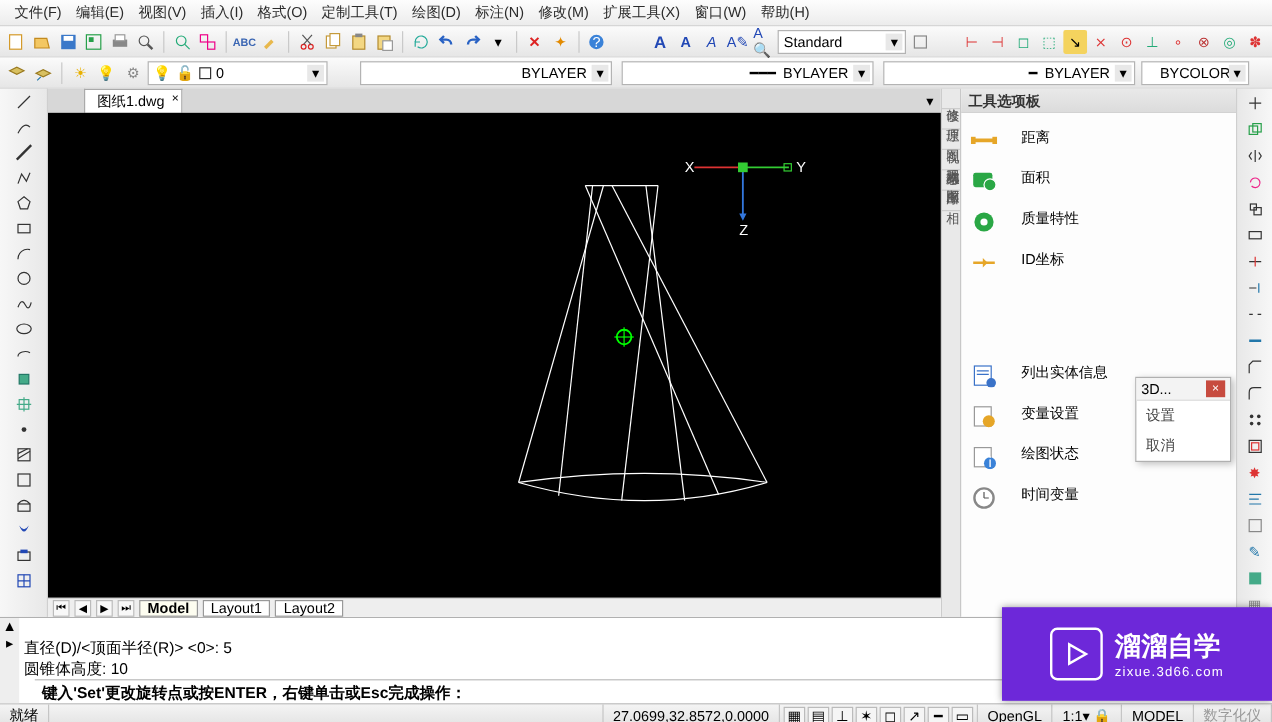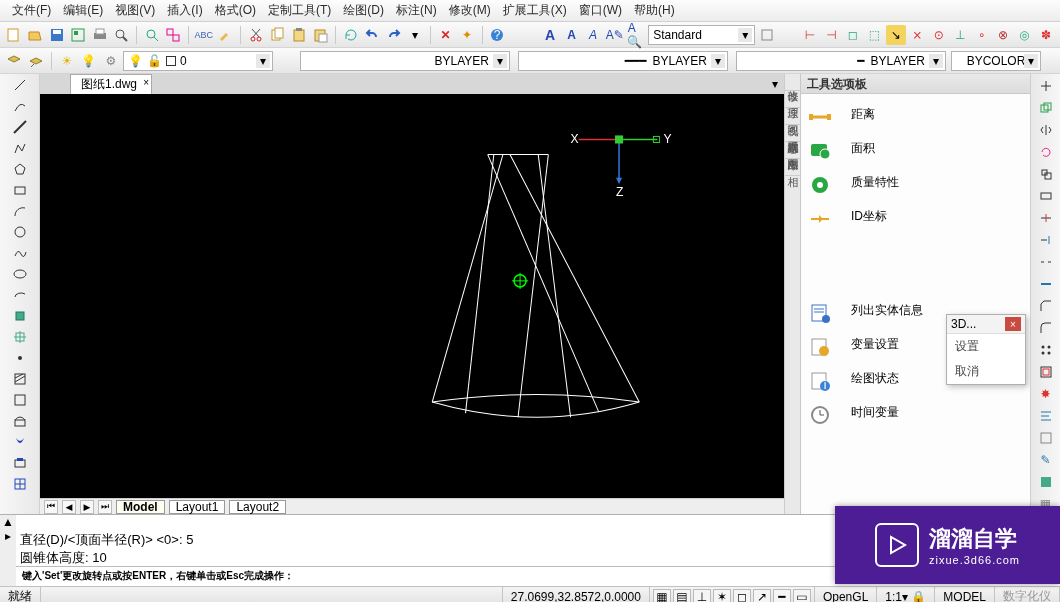--- a/index.html
+++ b/index.html
@@ -44,37 +44,37 @@
 .pal-item .ico { width:22px;height:22px;display:flex;align-items:center;justify-content:center;}
 .pal-group-space { height:60px; }
 
 
 .right-toolbox { width: 30px; background: linear-gradient(270deg,#f7f7f7,#e8e8e8); border-left:1px solid #cfcfcf; display:flex; flex-direction:column; align-items:center; padding-top:2px; gap:2px;}
 
 
 .cmd-area { height: 72px; border-top:1px solid #b0b0b0; background:#fff; display:flex; }
 .cmd-area .arrow-col { width:16px; background:#eee; display:flex; flex-direction:column; align-items:center; justify-content:flex-start;}
 .cmd-hist { flex:1; font-size:13px; padding:16px 4px; white-space:pre; overflow:hidden;}
-.cmd-prompt { height:20px; border-top:1px solid #bbb; font-weight:bold; padding:2px 6px; font-size:10px;}
+.cmd-prompt { height:20px; border-top:1px solid #bbb; font-weight:bold; padding:2px 6px; font-size:13px;margin-left:13px;}
 .cmd-wrap { flex:1; display:flex; flex-direction:column;}
 
 
 .statusbar { height: 20px; background: linear-gradient(#f4f4f4,#e2e2e2); border-top:1px solid #c0c0c0; display:flex; align-items:center; font-size:12px;}
 .statusbar .cell { padding:0 8px; border-right:1px solid #c5c5c5; height:100%; display:flex; align-items:center;}
 .statusbar .fill { flex:1; }
 .stat-btn { width:18px;height:16px;border:1px solid #bbb;margin:0 1px;background:#f5f5f5;display:inline-flex;align-items:center;justify-content:center;}
 
 
 .context-menu { position:absolute; right:4px; top:220px; width:80px; background:#fff; border:1px solid #b0b0b0; box-shadow:2px 2px 6px rgba(0,0,0,.25); z-index:10;}
 .context-menu .hdr { display:flex; justify-content:space-between; align-items:center; background:#f3f3f3; border-bottom:1px solid #ddd; padding:2px 4px;}
 .context-menu .hdr .xbtn { width:16px;height:14px;background:#c74b3f;color:#fff;display:flex;align-items:center;justify-content:center;font-size:10px;}
 .context-menu .mi { padding:4px 8px; color:#444;}
 
 
-.watermark { position:absolute; right:0; bottom:18px; width:225px; height:78px; background:#4c1d95; color:#fff; display:flex; align-items:center; justify-content:center; gap:10px; z-index:20; box-shadow:0 0 6px rgba(0,0,0,.4);}
+.watermark { position:absolute; right:0; bottom:18px; width:225px; height:78px; background:#6d28d9; color:#fff; display:flex; align-items:center; justify-content:center; gap:10px; z-index:20; box-shadow:0 0 6px rgba(0,0,0,.4);}
 .watermark .logo { width:44px;height:44px;border:2px solid #fff;border-radius:6px;display:flex;align-items:center;justify-content:center;}
 .watermark .txt { font-size:22px; font-weight:bold;}
 .watermark .sub { font-size:11px; letter-spacing:1px;}
 </style>
 </head>
 <body>
 
 <div class="menubar">
   <span>文件(F)</span>
   <span>编辑(E)</span>
@@ -132,21 +132,21 @@
         <line x1="10" y1="10" x2="14" y2="14" stroke="#2a7"></line>
       </svg>
     </span>
   <span class="tb-btn">
       <svg width="16" height="16">
         <rect x="2" y="2" width="6" height="6" stroke="#e08" fill="none"></rect>
         <rect x="8" y="8" width="6" height="6" stroke="#e08" fill="none"></rect>
       </svg>
     </span>
   <span class="tb-sep"></span>
-  <span class="tb-btn" style="color:#3b66b3;font-weight:normal;font-size:9px;">ABC</span>
+  <span class="tb-btn" style="color:#3b66b3;font-weight:bold;font-size:9px;">ABC</span>
   <span class="tb-btn">
       <svg width="16" height="16">
         <path d="M3 12l6-6 2 2-6 6z" fill="#e8b84c"></path>
       </svg>
     </span>
   <span class="tb-sep"></span>
   <span class="tb-btn">
       <svg width="16" height="16">
         <circle cx="5" cy="12" r="2" fill="none" stroke="#d22"></circle>
         <circle cx="11" cy="12" r="2" fill="none" stroke="#d22"></circle>

